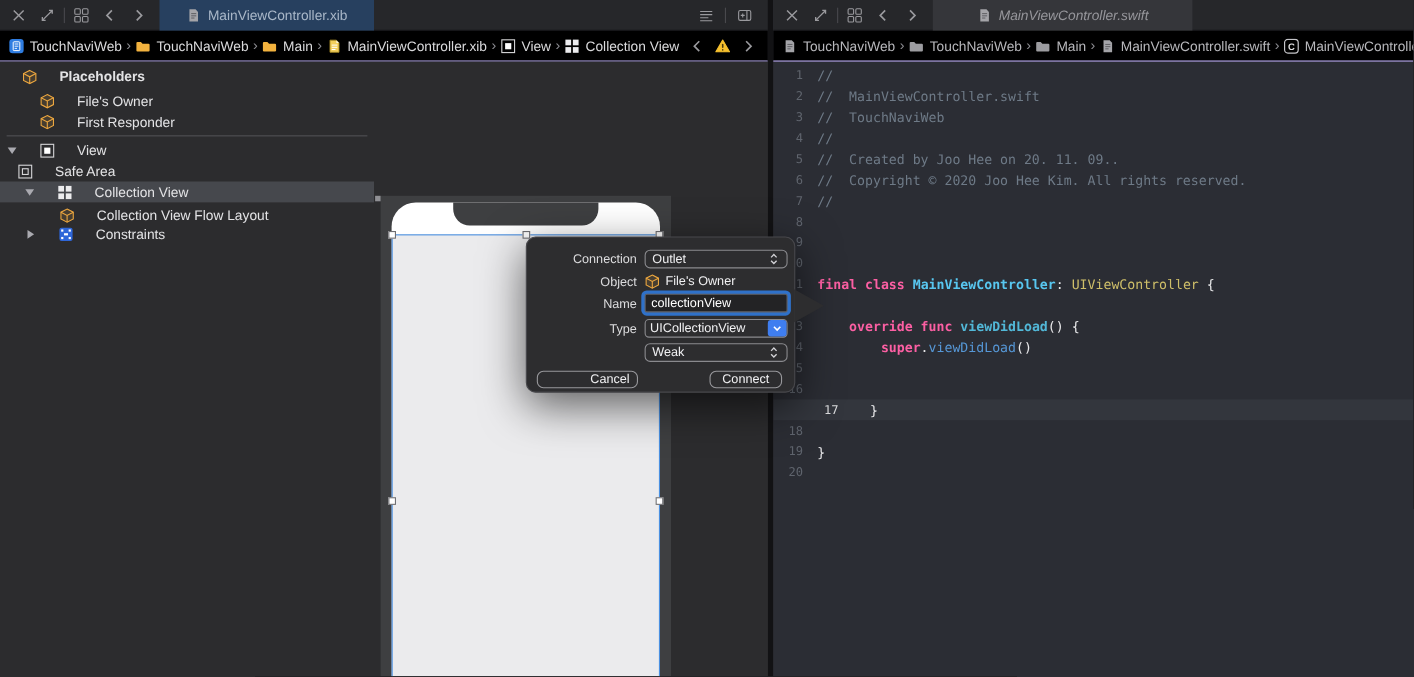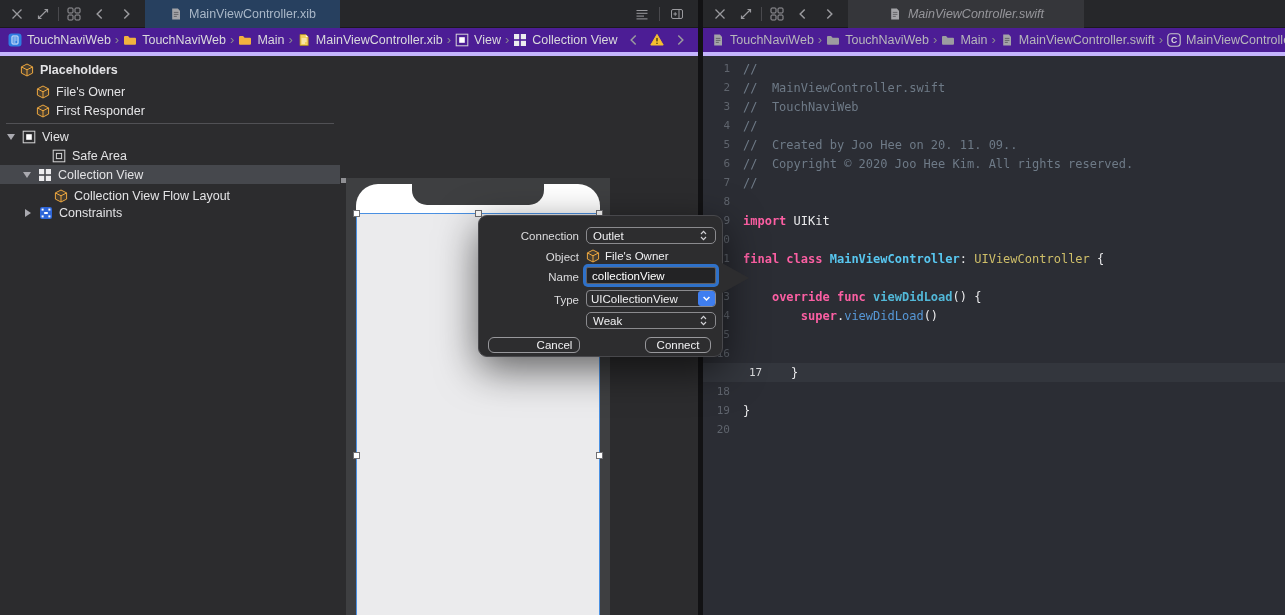--- a/index.html
+++ b/index.html
@@ -2,42 +2,42 @@
 <html><head>
 <meta charset="utf-8">
 <style>
   html,body{margin:0;padding:0;background:#1e1e20;}
   *{box-sizing:border-box;}
   .app{position:relative;width:1285px;height:615px;display:flex;overflow:hidden;
        font-family:"Liberation Sans",sans-serif;color:#e0e0e2;background:#2c2c2e;}
 
   
   .tabbar{height:28px;background:#26272a;border-bottom:1px solid #1a1a1c;display:flex;align-items:center;flex:none;}
-  .jumpbar{height:28px;background:#4c1d95;border-bottom:4px solid #c4b5fd;display:flex;align-items:center;
+  .jumpbar{height:28px;background:#000000;border-bottom:1px solid #c4b5fd;display:flex;align-items:center;
            padding:0 8px;font-size:12.5px;flex:none;}
   .tb-btn{width:26px;height:28px;display:flex;align-items:center;justify-content:center;color:#9a9a9e;}
   .tb-sep{width:1px;height:14px;background:#49494d;margin:0 2px;}
   .icn{display:inline-flex;align-items:center;justify-content:center;line-height:0;}
 
   
   .ed-left{width:698px;display:flex;flex-direction:column;flex:none;}
   .tab{height:28px;display:flex;align-items:center;gap:6px;padding:0 24px;font-size:12.5px;}
   .tab-xib{background:#27405f;color:#a9b7c8;margin-left:6px;}
   .tab-swift{background:#35363a;color:#96969b;font-style:italic;margin-left:6px;min-width:236px;justify-content:center;}
   .crumb{display:flex;align-items:center;gap:5px;white-space:nowrap;}
   .crumb-sep{color:#8b8b90;font-size:13px;margin:0 4px;position:relative;top:-1px;}
   .jump-left{color:#dadadc;}
   .jump-right-txt{color:#b7b7bb;}
   .jb-end{margin-left:auto;display:flex;align-items:center;gap:2px;}
 
   .ib-area{position:relative;flex:1;background:#2c2c2e;overflow:hidden;}
 
   
   .outline{position:absolute;left:0;top:4px;width:340px;}
-  .o-row{height:19px;display:flex;align-items:center;gap:6px;font-size:12.5px;color:#e3e3e5;}
+  .o-row{height:19px;display:flex;align-items:center;gap:20px;font-size:12.5px;color:#e3e3e5;}
   .o-row.bold{font-weight:bold;margin-bottom:3px;}
   .o-row.sel{background:#46484d;}
   .o-div{height:7px;display:flex;align-items:center;padding:0 6px;}
   .o-div i{display:block;width:100%;height:1px;background:#515155;}
   .disc{width:10px;flex:none;display:flex;justify-content:center;}
   .disc-open{width:0;height:0;border-left:4.5px solid transparent;border-right:4.5px solid transparent;border-top:6px solid #aaaab0;}
   .disc-closed{width:0;height:0;border-top:4.5px solid transparent;border-bottom:4.5px solid transparent;border-left:6px solid #aaaab0;}
 
   
   .device{position:absolute;left:346px;top:122px;width:264px;height:437px;background:#3e3f41;}
@@ -293,21 +293,21 @@
               <span class="disc-open"></span>
             </span>
             <span class="icn">
               <svg width="14" height="14" viewBox="0 0 14 14" fill="none" xmlns="http://www.w3.org/2000/svg">
                 <rect x="1.2" y="1.2" width="11.6" height="11.6" stroke="#d6d6d8"></rect>
                 <rect x="4.2" y="4.2" width="5.6" height="5.6" fill="#ffffff"></rect>
               </svg>
             </span>
             <span>View</span>
           </div>
-          <div class="o-row" style="padding-left: 52px;">
+          <div class="o-row" style="padding-left: 16px;">
             <span class="icn">
               <svg width="14" height="14" viewBox="0 0 14 14" fill="none" xmlns="http://www.w3.org/2000/svg">
                 <rect x="1.2" y="1.2" width="11.6" height="11.6" stroke="#d6d6d8"></rect>
                 <rect x="4.4" y="4.4" width="5.2" height="5.2" stroke="#d6d6d8"></rect>
               </svg>
             </span>
             <span>Safe Area</span>
           </div>
           <div class="o-row sel" style="padding-left: 22px;">
             <span class="disc">
@@ -474,21 +474,21 @@
 
     <div class="code" id="code">
         <div class="code-line"><span class="ln">1</span><span class="ct"><span class="c-cmt">//</span></span></div>
         <div class="code-line"><span class="ln">2</span><span class="ct"><span class="c-cmt">//  MainViewController.swift</span></span></div>
         <div class="code-line"><span class="ln">3</span><span class="ct"><span class="c-cmt">//  TouchNaviWeb</span></span></div>
         <div class="code-line"><span class="ln">4</span><span class="ct"><span class="c-cmt">//</span></span></div>
         <div class="code-line"><span class="ln">5</span><span class="ct"><span class="c-cmt">//  Created by Joo Hee on 20. 11. 09..</span></span></div>
         <div class="code-line"><span class="ln">6</span><span class="ct"><span class="c-cmt">//  Copyright © 2020 Joo Hee Kim. All rights reserved.</span></span></div>
         <div class="code-line"><span class="ln">7</span><span class="ct"><span class="c-cmt">//</span></span></div>
         <div class="code-line"><span class="ln">8</span><span class="ct"></span></div>
-        <div class="code-line"><span class="ln">9</span><span class="ct"><span class="c-kw">import</span><span class="c-plain"> UIKit</span></span></div>
+        <div class="code-line"><span class="ln">9</span></div>
         <div class="code-line"><span class="ln">10</span><span class="ct"></span></div>
         <div class="code-line"><span class="ln">11</span><span class="ct"><span class="c-kw">final class</span><span class="c-cyan"> MainViewController</span><span class="c-plain">: </span><span class="c-gold">UIViewController</span><span class="c-plain"> {</span></span></div>
         <div class="code-line"><span class="ln">12</span><span class="ct"></span></div>
         <div class="code-line"><span class="ln">13</span><span class="ct"><span class="c-plain">    </span><span class="c-kw">override func</span><span class="c-teal"> viewDidLoad</span><span class="c-plain">() {</span></span></div>
         <div class="code-line"><span class="ln">14</span><span class="ct"><span class="c-plain">        </span><span class="c-kw">super</span><span class="c-plain">.</span><span class="c-blue">viewDidLoad</span><span class="c-plain">()</span></span></div>
         <div class="code-line"><span class="ln">15</span><span class="ct"></span></div>
         <div class="code-line"><span class="ln">16</span><span class="ct"></span></div>
         <div class="code-line current"><span class="ln">17</span><span class="ct"><span class="c-plain">    }</span></span></div>
         <div class="code-line"><span class="ln">18</span><span class="ct"></span></div>
         <div class="code-line"><span class="ln">19</span><span class="ct"><span class="c-plain">}</span></span></div>

